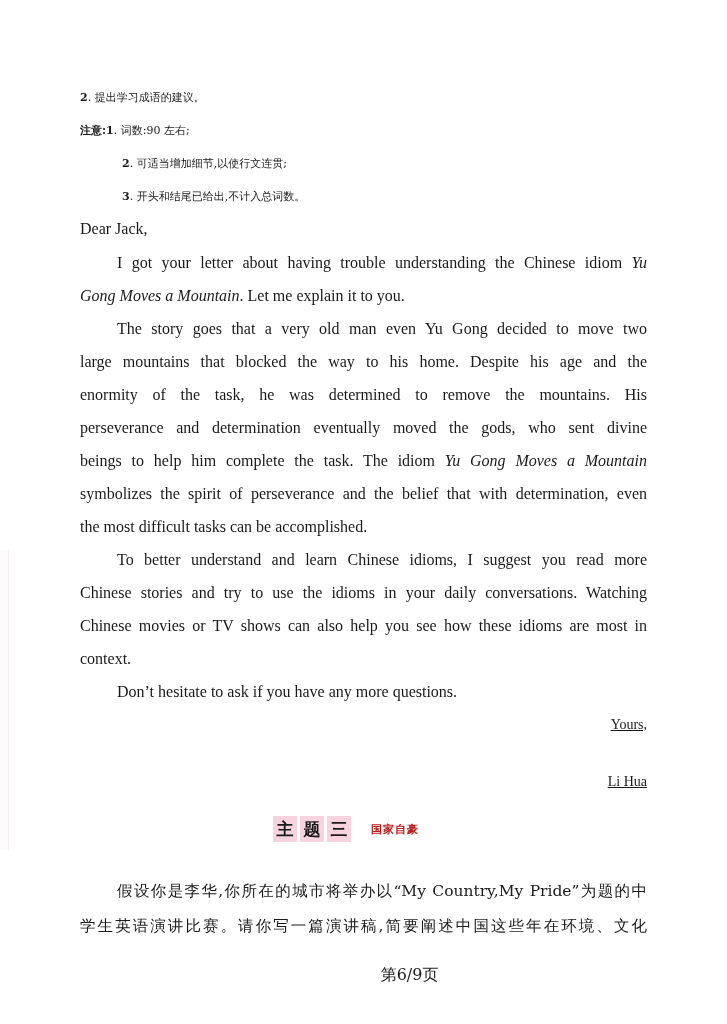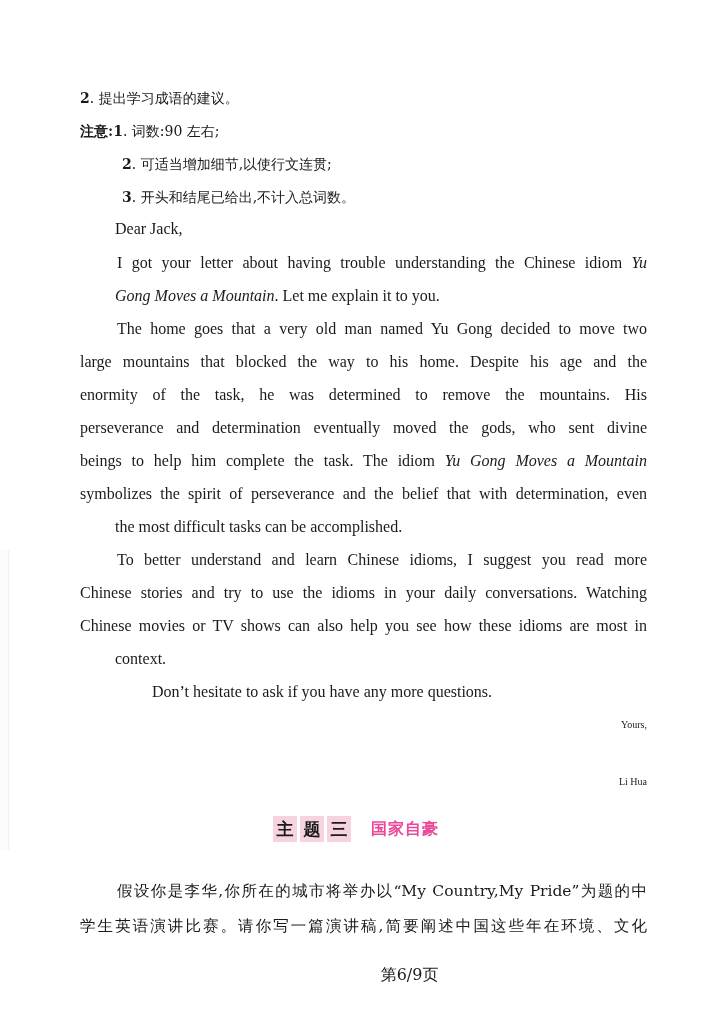--- a/index.html
+++ b/index.html
@@ -10,53 +10,52 @@
   }
   .page { position: absolute; left: 0; top: 0; width: 727px; height: 1024px; }
   .edge-strip {
     position: absolute; left: 0; top: 550px; width: 8px; height: 300px;
     border-right: 1px solid #f4eef0; background: #fdfbfc;
   }
   .line {
     position: absolute; left: 80px; white-space: nowrap;
     font-size: 15px; line-height: 20px;
   }
-  .cn { font-family: "DejaVu Serif", "Liberation Serif", serif; font-size: 14px; }
+  .cn { font-family: "DejaVu Serif", "Liberation Serif", serif; font-size: 11px; }
   .bold { font-weight: bold; }
   .en {
     font-family: "Liberation Serif", "DejaVu Serif", serif;
     font-size: 16px;
-    margin-left: 35px;
   }
   .just {
     position: absolute; left: 80px; width: 567px;
     text-align: justify; text-align-last: justify;
     font-family: "Liberation Serif", "DejaVu Serif", serif;
     font-size: 16px; line-height: 20px; white-space: nowrap;
   }
   .just.indent { left: 117px; width: 530px; }
   i { font-style: italic; }
   .right {
     position: absolute; right: 80px; text-align: right; white-space: nowrap;
-    font-family: "Liberation Serif", "DejaVu Serif", serif; font-size: 10px; line-height: 20px;
+    font-family: "Liberation Serif", "DejaVu Serif", serif; font-size: 14px; line-height: 20px; text-decoration: underline;
   }
   .theme-row {
     position: absolute; top: 815px; left: 273px; height: 28px;
     display: flex; align-items: center;
   }
   .theme-box {
     width: 24px; height: 26px; background: #f6d3df; margin-right: 3px;
     display: flex; align-items: center; justify-content: center;
     font-family: "DejaVu Sans", "Liberation Sans", sans-serif;
     font-size: 17px; font-weight: bold; color: #1a1a1a;
   }
   .theme-title {
     margin-left: 17px;
     font-family: "DejaVu Sans", "Liberation Sans", sans-serif;
-    font-size: 16px; font-weight: bold; letter-spacing: 1px; color: #ec4899;
+    font-size: 11px; font-weight: bold; letter-spacing: 1px; color: #b91c1c;
   }
   .cn-just {
     position: absolute; left: 80px; width: 567px;
     text-align: justify; text-align-last: justify;
     font-family: "DejaVu Serif", "Liberation Serif", serif;
     font-size: 15.5px; line-height: 22px; white-space: nowrap;
   }
   .cn-just.indent { left: 117px; width: 530px; }
   .footer {
     position: absolute; top: 965px; left: 0; width: 727px; text-align: center;
@@ -84,21 +83,21 @@
 
   <div class="line en" style="top:219px;">Dear Jack,</div>
 
   <div class="just indent" style="top:253px;">
     <span>I got your letter about having trouble understanding the Chinese idiom </span><i>Yu</i>
   </div>
   <div class="line en" style="top:286px;">
     <i>Gong Moves a Mountain</i><span>. Let me explain it to you.</span>
   </div>
 
-  <div class="just indent" style="top:319px;">The home goes that a very old man named Yu Gong decided to move two</div>
+  <div class="just indent" style="top:319px;">The story goes that a very old man even Yu Gong decided to move two</div>
   <div class="just" style="top:385px;">enormity of the task, he was determined to remove the mountains. His</div>
   <div class="just" style="top:352px;">large mountains that blocked the way to his home. Despite his age and the</div>
   <div class="just" style="top:418px;">perseverance and determination eventually moved the gods, who sent divine</div>
   <div class="just" style="top:451px;">
     <span>beings to help him complete the task. The idiom </span><i>Yu Gong Moves a Mountain</i>
   </div>
   <div class="just" style="top:484px;">symbolizes the spirit of perseverance and the belief that with determination, even</div>
   <div class="line en" style="top:517px;">the most difficult tasks can be accomplished.</div>
 
   <div class="just indent" style="top:550px;">To better understand and learn Chinese idioms, I suggest you read more</div>

